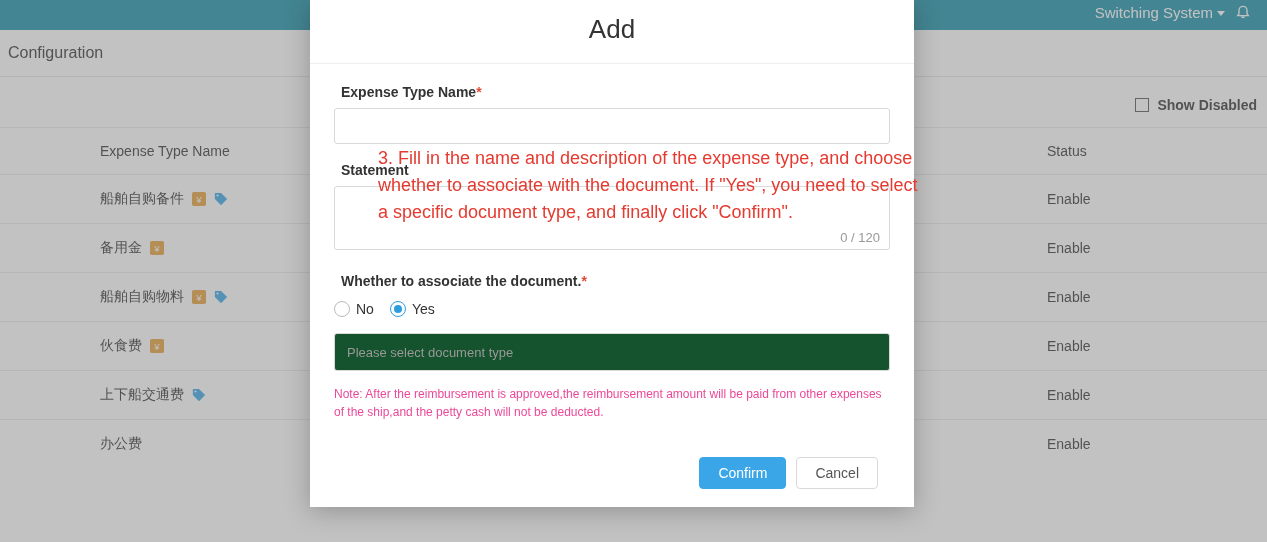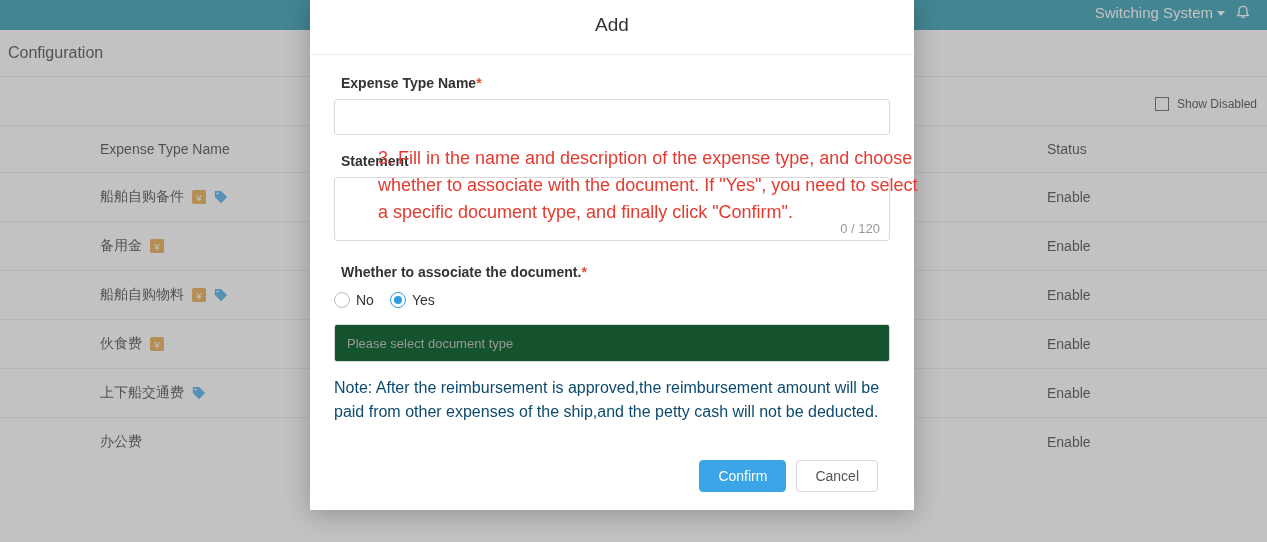--- a/index.html
+++ b/index.html
@@ -45,21 +45,21 @@
   .pagetitle { padding: 14px 8px; font-size: 16px; color: #333; }
   .hr { border-top: 1px solid #e6e6e6; }
   .toolbar {
     display: flex; justify-content: flex-end; align-items: center;
     padding: 20px 10px 14px 10px; gap: 8px;
   }
   .checkbox-fake {
     width: 14px; height: 14px; border: 1px solid #555; display: inline-block;
     vertical-align: middle;
   }
-  .showdis { font-weight: normal; font-size: 12px; white-space: nowrap;}
+  .showdis { font-weight: bold; font-size: 14px; white-space: nowrap;}
   .table { width: 100%; border-collapse: collapse; }
   .table th, .table td {
     text-align: left;
     padding: 15px 10px 15px 100px;
     border-top: 1px solid #eaeaea;
     font-size: 14px;
   }
   .table th { color: #333; font-weight: normal; background:#fff;}
   .table td.last, .table th.last { padding-left: 0; width: 220px; }
   .tag {
@@ -77,21 +77,21 @@
     position: absolute;
     top: 0;
     left: 310px;
     width: 604px;
     background: #fff;
     box-shadow: 0 4px 24px rgba(0,0,0,0.25);
     padding-bottom: 18px;
   }
   .modal-header {
     text-align: center;
-    font-size: 19px;
+    font-size: 26px;
     color: #333;
     padding: 14px 10px 18px;
     border-bottom: 1px solid #eee;
   }
   .modal-body { padding: 14px 24px 0; }
   .field-label { font-weight: bold; font-size: 14px; margin: 6px 7px 8px; }
   .req { color: #e24a38; }
   .input {
     width: 100%;
     height: 36px;
@@ -137,21 +137,21 @@
     width: 100%;
     height: 38px;
     border: 1px solid #d9d9d9;
     border-radius: 3px;
     padding: 0 12px;
     font-size: 13px;
     color: #999;
     display: flex; align-items: center;
     background:#14532d;
   }
-  .note { color: #0c4a6e; font-size: 16px; line-height: 1.5; margin-top: 14px; }
+  .note { color: #ec4899; font-size: 12px; line-height: 1.5; margin-top: 14px; }
   .modal-footer {
     display: flex; justify-content: flex-end; gap: 10px;
     padding: 36px 36px 0;
     margin-left: 8px;
   }
   .btn {
     height: 32px; padding: 0 18px; border-radius: 4px;
     border: 1px solid #d9d9d9; background: #fff; color: #555;
     font-size: 14px; cursor: pointer;
   }

